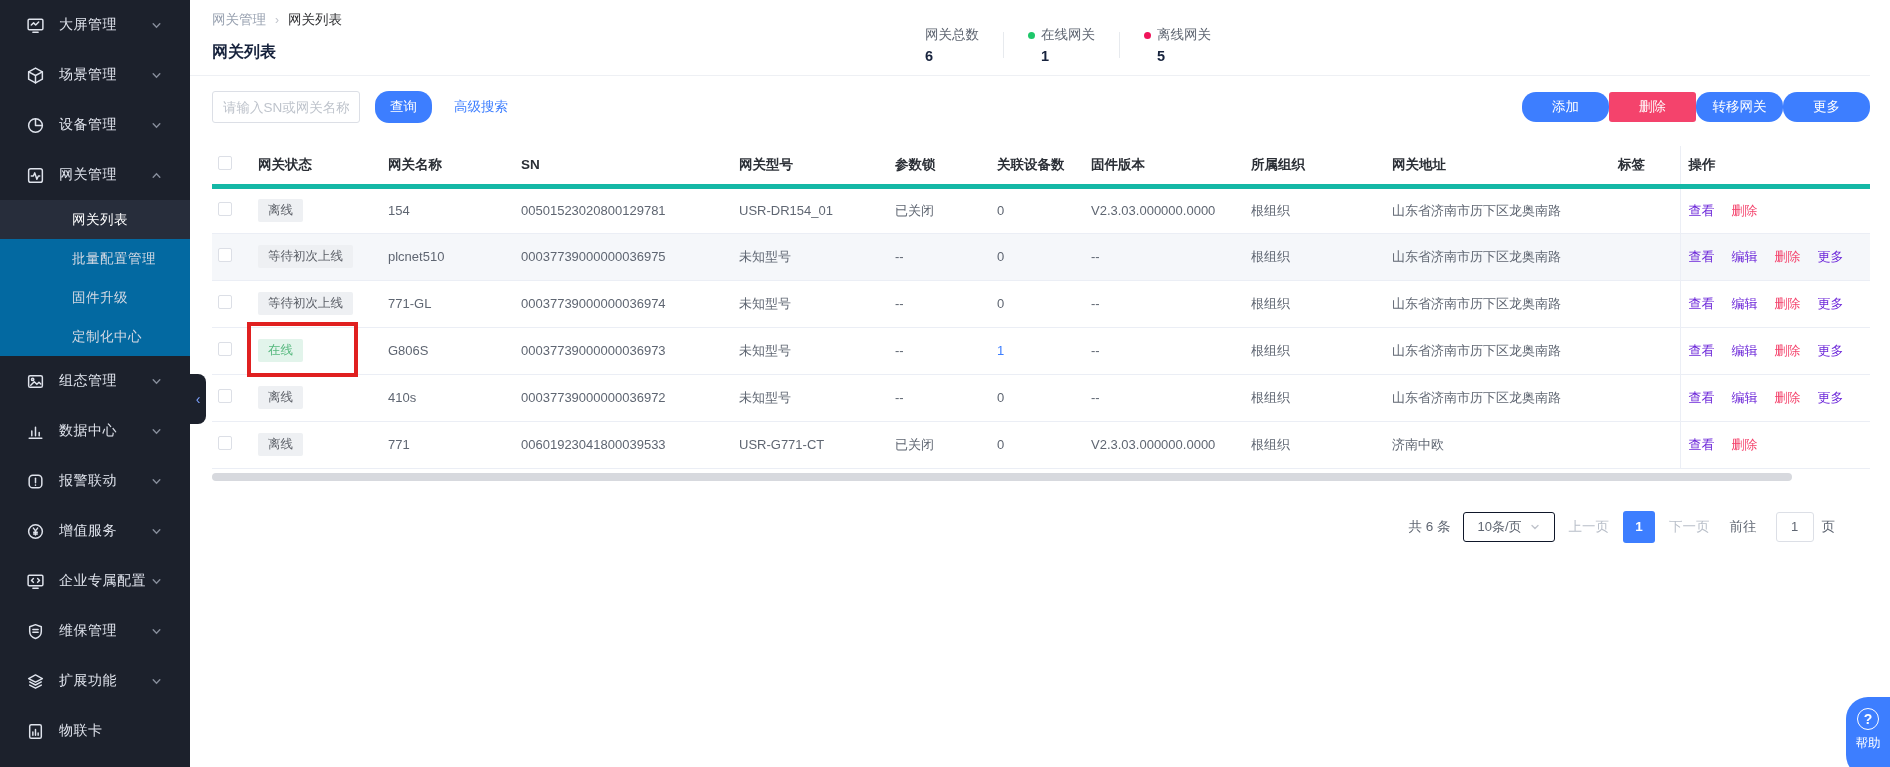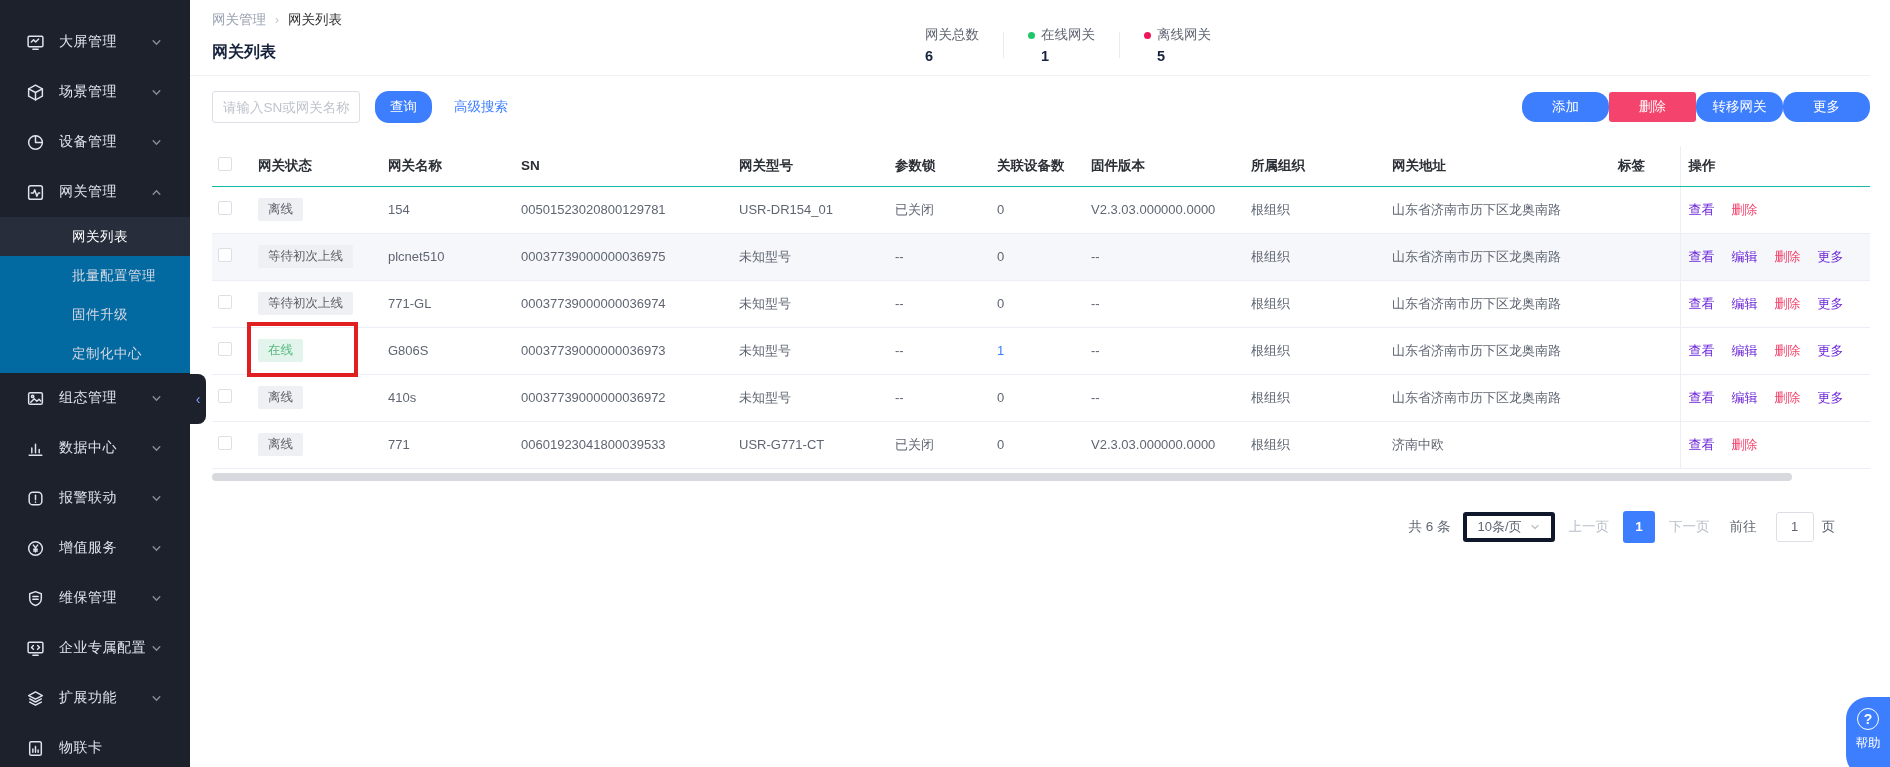--- a/index.html
+++ b/index.html
@@ -1,21 +1,21 @@
 <!DOCTYPE html>
 <html><head>
 <meta charset="utf-8">
 <style>
   * { margin:0; padding:0; box-sizing:border-box; }
   html,body { width:1890px; height:767px; overflow:hidden; background:#fff;
     font-family:"Liberation Sans","DejaVu Sans",sans-serif; }
 
   
   .sidebar { position:fixed; left:0; top:0; width:190px; height:767px;
-    background:#1c212c; padding-top:17px; z-index:5; }
+    background:#1c212c; z-index:5; }
   .side-item { height:50px; display:flex; align-items:center; padding-left:26px;
     color:#dfe3ec; font-size:14px; cursor:pointer; }
   .side-icon { width:19px; height:19px; margin-right:14px; color:#dfe3ec; flex:0 0 auto; }
   .side-icon svg { display:block; }
   .side-label { flex:1; letter-spacing:.5px; }
   .side-chevron { margin-right:28px; color:#868d9b; display:flex; }
   .side-sub { height:39px; line-height:39px; padding-left:72px; font-size:13.5px;
     color:#d4d9e3; background:#0369a1; cursor:pointer; letter-spacing:.5px; }
   .side-sub.active { background:#272d3b; color:#fff; }
 
@@ -56,21 +56,21 @@
   .btn.pink { background:#f4436c; }
   .btn-query { width:57px; margin-left:15px; }
   .link-adv { margin-left:22px; font-size:13.5px; color:#3d7eff; cursor:pointer; }
   .toolbar-right { margin-left:auto; display:flex; }
   .toolbar-right .btn { width:87px; height:30px; }
 
   
   .table-wrap { margin:23px 20px 0 22px; }
   table { border-collapse:collapse; table-layout:fixed; width:1658px; }
   th, td { text-align:left; font-size:13px; padding:0 0 0 8px; overflow:hidden; white-space:nowrap; }
-  th { height:40px; color:#2b2f36; font-weight:bold; font-size:13.5px; border-bottom:1px solid #14b8a6; }
+  th { height:40px; color:#2b2f36; font-weight:bold; font-size:13.5px; border-bottom:5px solid #14b8a6; }
   td { height:47px; color:#5f6672; border-bottom:1px solid #ebeef5; }
   tr.shaded td { background:#f5f7fa; }
   .cell-cb { padding-left:6px; }
   .cbx { width:14px; height:14px; border:1px solid #dcdfe6; border-radius:2px; background:#fff;
     display:inline-block; cursor:pointer; }
   .badge { display:inline-block; padding:3px 10px; font-size:12.5px; border-radius:2px; }
   .badge.gray { background:#eef0f3; color:#5a5e66; }
   .badge.green { background:#e2f4eb; color:#56b87e; }
   .col-ops-cell { border-left:1px solid #ebeef5; box-shadow:-6px 0 6px -6px rgba(0,0,0,.10); }
   .op-link { font-size:13px; color:#6d28d9; margin-right:17px; cursor:pointer; }
@@ -80,21 +80,21 @@
   .annotation-box { position:absolute; left:57px; top:322px; width:111px; height:55px;
     border:4px solid #e02020; pointer-events:none; z-index:3; }
 
   .hscrollbar { margin:4px 0 0 22px; width:1658px; height:8px; }
   .hscroll-thumb { width:1580px; height:8px; background:#d7d9de; border-radius:4px; cursor:pointer; }
 
   
   .pagination { margin-top:30px; padding-right:55px; display:flex; justify-content:flex-end;
     align-items:center; font-size:13.5px; color:#5f6672; }
   .pg-total { margin-right:12px; }
-  .pg-size { width:92px; height:30px; border:4px solid #0f172a; border-radius:3px;
+  .pg-size { width:92px; height:30px; border:1px solid #0f172a; border-radius:3px;
     display:flex; align-items:center; justify-content:center; gap:8px; font-size:13px;
     color:#5f6672; cursor:pointer; }
   .pg-size .chev { color:#c0c4cc; display:flex; }
   .pg-nav { color:#b9bfc9; margin:0 14px; cursor:pointer; }
   .pg-cur { width:32px; height:32px; background:#3d7eff; color:#fff; font-weight:bold;
     border-radius:3px; display:flex; align-items:center; justify-content:center; cursor:pointer; }
   .pg-goto { margin:0 19px 0 6px; }
   .pg-input { width:38px; height:30px; border:1px solid #dcdfe6; border-radius:3px;
     text-align:center; font-size:13px; color:#5f6672; outline:none; margin-right:8px;
     font-family:"Liberation Sans","DejaVu Sans",sans-serif; }
@@ -226,40 +226,40 @@
       <span class="side-label">增值服务</span>
       <span class="side-chevron">
         <svg width="11" height="11" viewBox="0 0 10 10" fill="none" stroke="currentColor" stroke-width="1.3" stroke-linecap="round">
           <path d="M2 3.5 L5 6.5 L8 3.5"></path>
         </svg>
       </span>
     </div>
     <div class="side-item">
       <span class="side-icon">
         <svg width="19" height="19" viewBox="0 0 18 18" fill="none" stroke="currentColor" stroke-width="1.4" stroke-linecap="round" stroke-linejoin="round">
-          <path d="M9 2.5 L14.5 4.5 V9 C14.5 12.5 12 14.7 9 15.7 C6 14.7 3.5 12.5 3.5 9 V4.5 Z"></path>
-          <path d="M6.5 7.2 h5 M6.5 9.7 h5"></path>
-        </svg>
-      </span>
-      <span class="side-label">维保管理</span>
-      <span class="side-chevron">
-        <svg width="11" height="11" viewBox="0 0 10 10" fill="none" stroke="currentColor" stroke-width="1.3" stroke-linecap="round">
-          <path d="M2 3.5 L5 6.5 L8 3.5"></path>
-        </svg>
-      </span>
-    </div>
-    <div class="side-item">
-      <span class="side-icon">
-        <svg width="19" height="19" viewBox="0 0 18 18" fill="none" stroke="currentColor" stroke-width="1.4" stroke-linecap="round" stroke-linejoin="round">
           <rect x="2" y="3" width="14" height="10" rx="1.2"></rect>
           <path d="M7 6.2 L5.2 8 L7 9.8 M11 6.2 L12.8 8 L11 9.8"></path>
           <path d="M6.5 15.5 h5"></path>
         </svg>
       </span>
       <span class="side-label">企业专属配置</span>
+      <span class="side-chevron">
+        <svg width="11" height="11" viewBox="0 0 10 10" fill="none" stroke="currentColor" stroke-width="1.3" stroke-linecap="round">
+          <path d="M2 3.5 L5 6.5 L8 3.5"></path>
+        </svg>
+      </span>
+    </div>
+    <div class="side-item">
+      <span class="side-icon">
+        <svg width="19" height="19" viewBox="0 0 18 18" fill="none" stroke="currentColor" stroke-width="1.4" stroke-linecap="round" stroke-linejoin="round">
+          <path d="M9 2.5 L14.5 4.5 V9 C14.5 12.5 12 14.7 9 15.7 C6 14.7 3.5 12.5 3.5 9 V4.5 Z"></path>
+          <path d="M6.5 7.2 h5 M6.5 9.7 h5"></path>
+        </svg>
+      </span>
+      <span class="side-label">维保管理</span>
       <span class="side-chevron">
         <svg width="11" height="11" viewBox="0 0 10 10" fill="none" stroke="currentColor" stroke-width="1.3" stroke-linecap="round">
           <path d="M2 3.5 L5 6.5 L8 3.5"></path>
         </svg>
       </span>
     </div>
     <div class="side-item">
       <span class="side-icon">
         <svg width="19" height="19" viewBox="0 0 18 18" fill="none" stroke="currentColor" stroke-width="1.4" stroke-linecap="round" stroke-linejoin="round">
           <path d="M9 2.8 L15.5 6.2 L9 9.6 L2.5 6.2 Z"></path>

